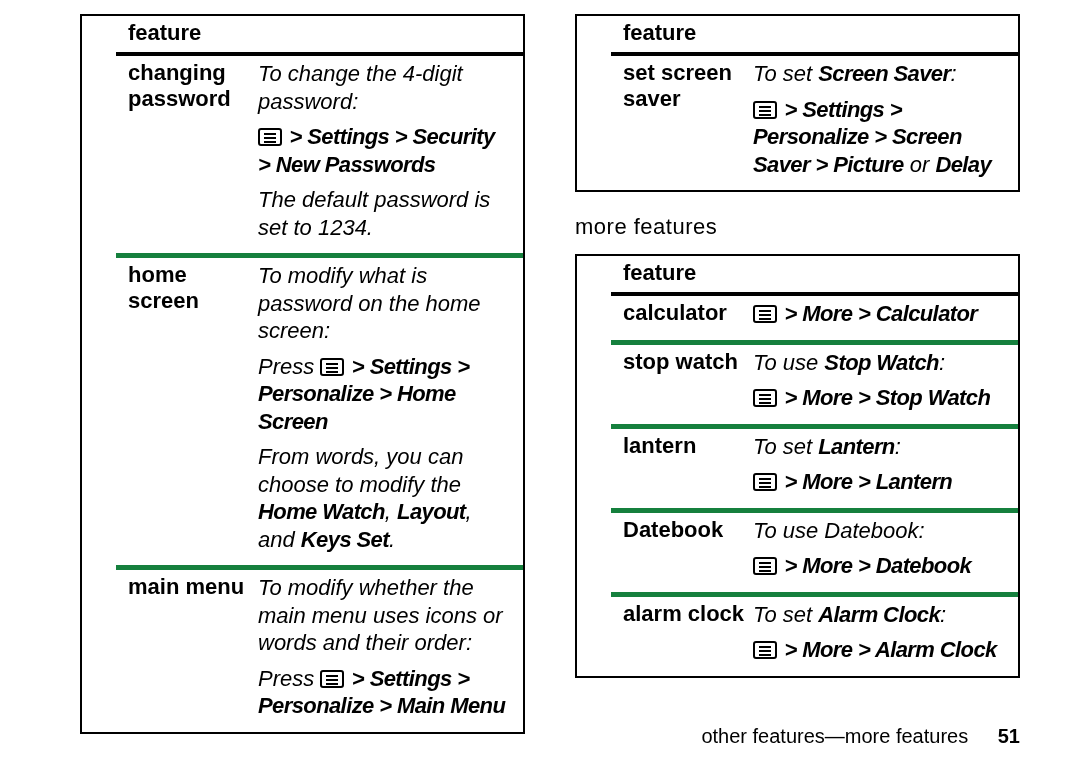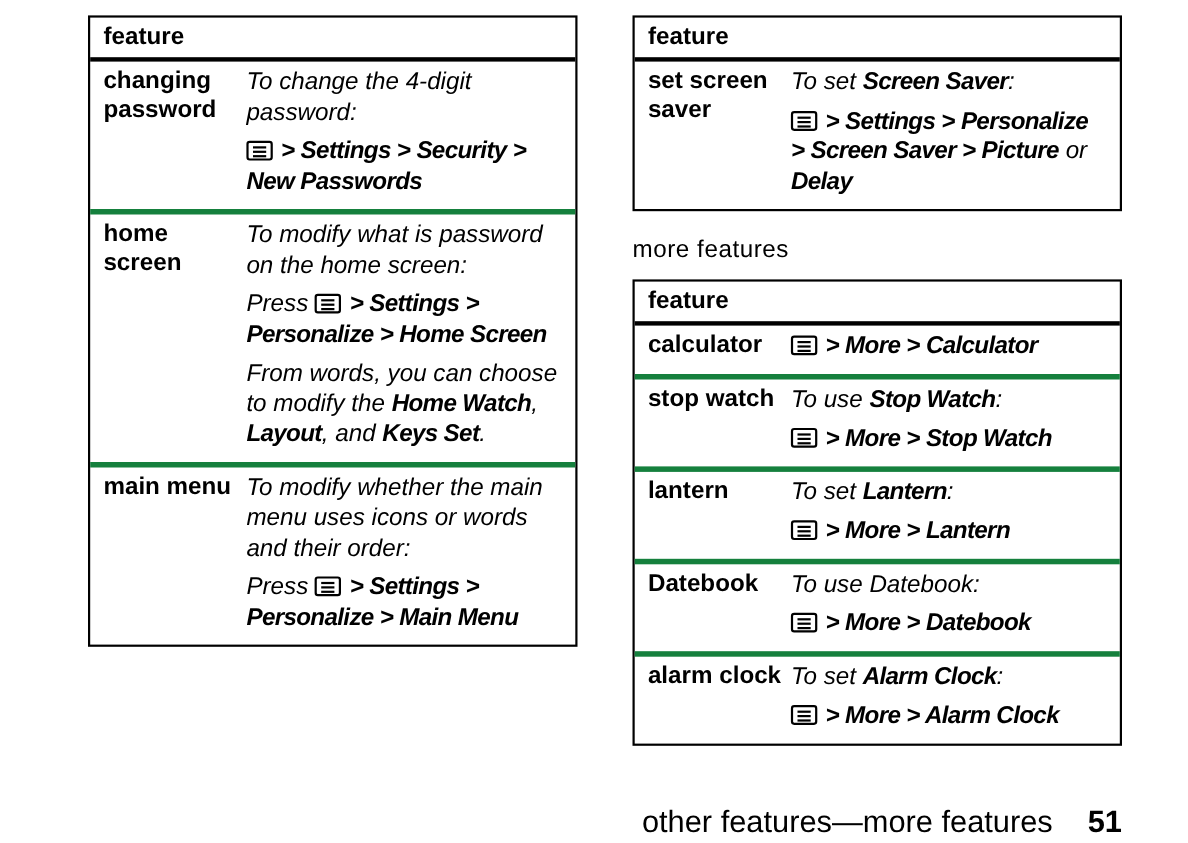--- a/index.html
+++ b/index.html
@@ -22,20 +22,21 @@
   }
   .cols {
     display: flex;
     gap: 50px;
   }
   .col {
     flex: 1;
   }
   .box {
     border: 2px solid #000;
+    padding-left: 34px;
   }
   .header-row {
     border-bottom: 4px solid #000;
     padding: 4px 12px 6px 12px;
     font-weight: bold;
   }
   .row {
     display: flex;
     padding: 4px 12px 12px 12px;
     border-bottom: 5px solid #15803d;
@@ -79,42 +80,43 @@
     margin: 22px 0 14px 0;
     font-weight: normal;
     letter-spacing: 0.5px;
   }
   
   .cond { font-weight: bold; letter-spacing: -0.6px; }
   .reg  { font-weight: normal; }
   .footer {
     position: absolute;
     right: 60px;
-    bottom: 3px;
-    font-size: 28px;
+    bottom: 18px;
+    font-size: 20px;
   }
   .footer .pg { font-weight: bold; margin-left: 24px; }
 </style>
 </head>
 <body>
 
 <div class="page">
   <div class="cols">
 
     <div class="col">
       <div class="box">
         <div class="header-row">feature</div>
 
         <div class="row">
           <div class="left">changing password</div>
           <div class="right">
             <p>To change the 4-digit password:</p>
             <p>
               <span class="menu-icon"></span><span class="cond"> &gt; Settings &gt; Security &gt; New Passwords</span>
             </p>
+            <p>The default password is set to 1234.</p>
           </div>
         </div>
 
         <div class="row">
           <div class="left">home screen</div>
           <div class="right">
             <p>To modify what is password on the home screen:</p>
             <p>
               <span class="reg">Press </span><span class="menu-icon"></span><span class="cond"> &gt; Settings &gt; Personalize &gt; Home Screen</span>
             </p>

